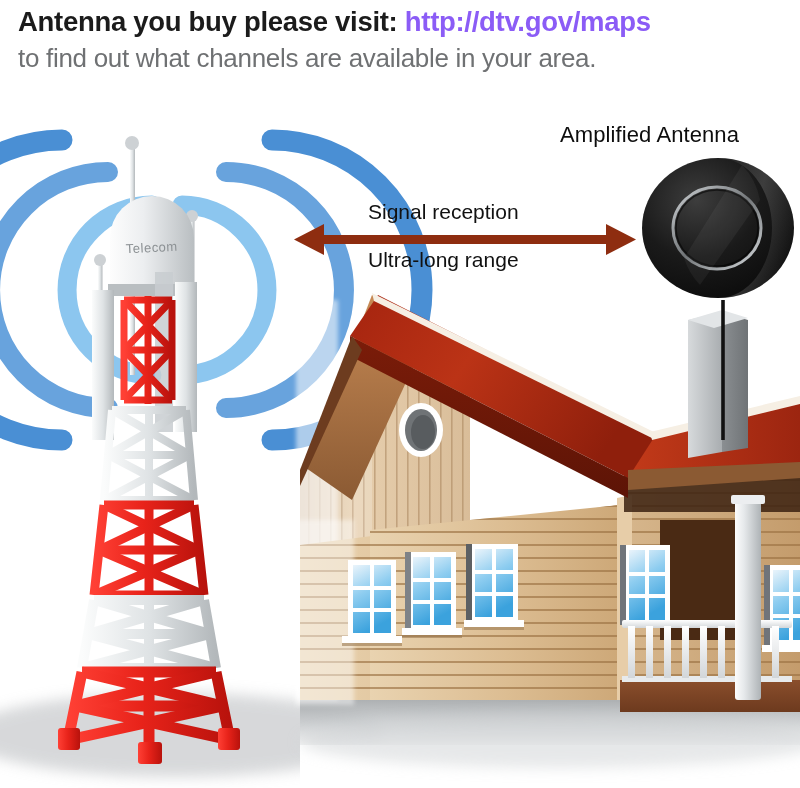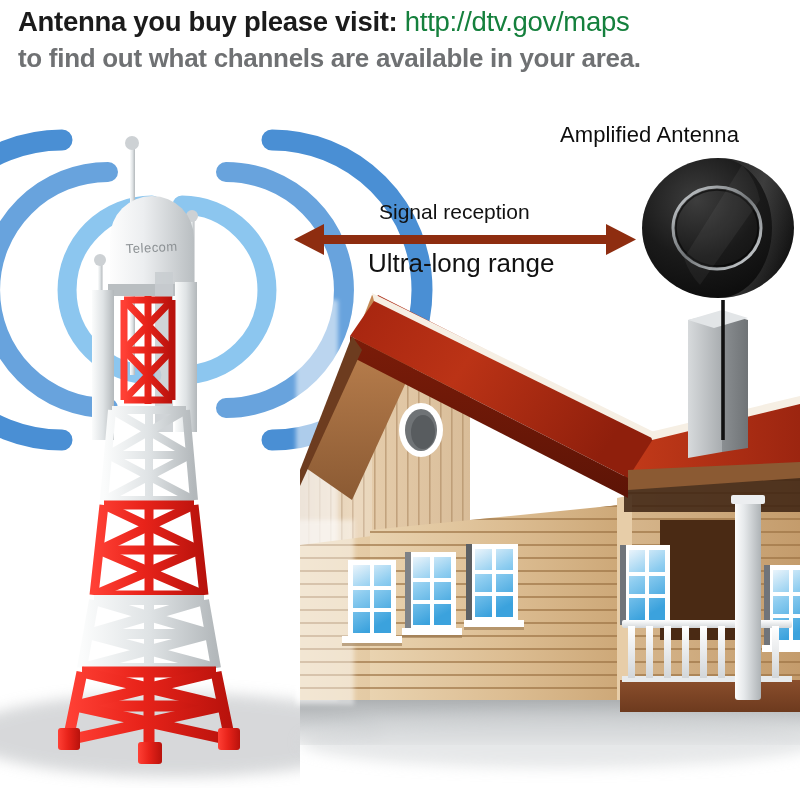--- a/index.html
+++ b/index.html
@@ -17,40 +17,40 @@
   
   .headline{
     position:absolute; left:18px; top:4px; width:770px;
     line-height:1.30;
     letter-spacing:-0.3px;
   }
   .hl-line1{
     font-size:27.5px; font-weight:bold; color:#1b1b1b;
     white-space:nowrap;
   }
-  .hl-url{ color:#15803d; font-weight:normal; }
+  .hl-url{ color:#8b5cf6; font-weight:bold; }
   .hl-line2{
-    font-size:26px; font-weight:bold; color:#6f7173;
+    font-size:26px; font-weight:normal; color:#6f7173;
     white-space:nowrap; margin-top:2px;
   }
 
   
   .lbl-amplified{
     position:absolute; left:560px; top:122px;
     font-size:22px; font-weight:400; color:#0d0d0d;
     font-family:"Liberation Sans", sans-serif;
     white-space:nowrap; letter-spacing:0.1px;
   }
   .lbl-signal{
-    position:absolute; left:379px; top:200px;
+    position:absolute; left:368px; top:200px;
     font-size:21px; color:#111; white-space:nowrap;
   }
   .lbl-range{
     position:absolute; left:368px; top:248px;
-    font-size:26px; color:#111; white-space:nowrap;
+    font-size:21px; color:#111; white-space:nowrap;
   }
 
   
   svg.layer{ position:absolute; left:0; top:0; width:800px; height:788px; overflow:visible; }
   svg.layer.nohit{ pointer-events:none; }
 </style>
 </head>
 <body>
 
 <div id="scene">

